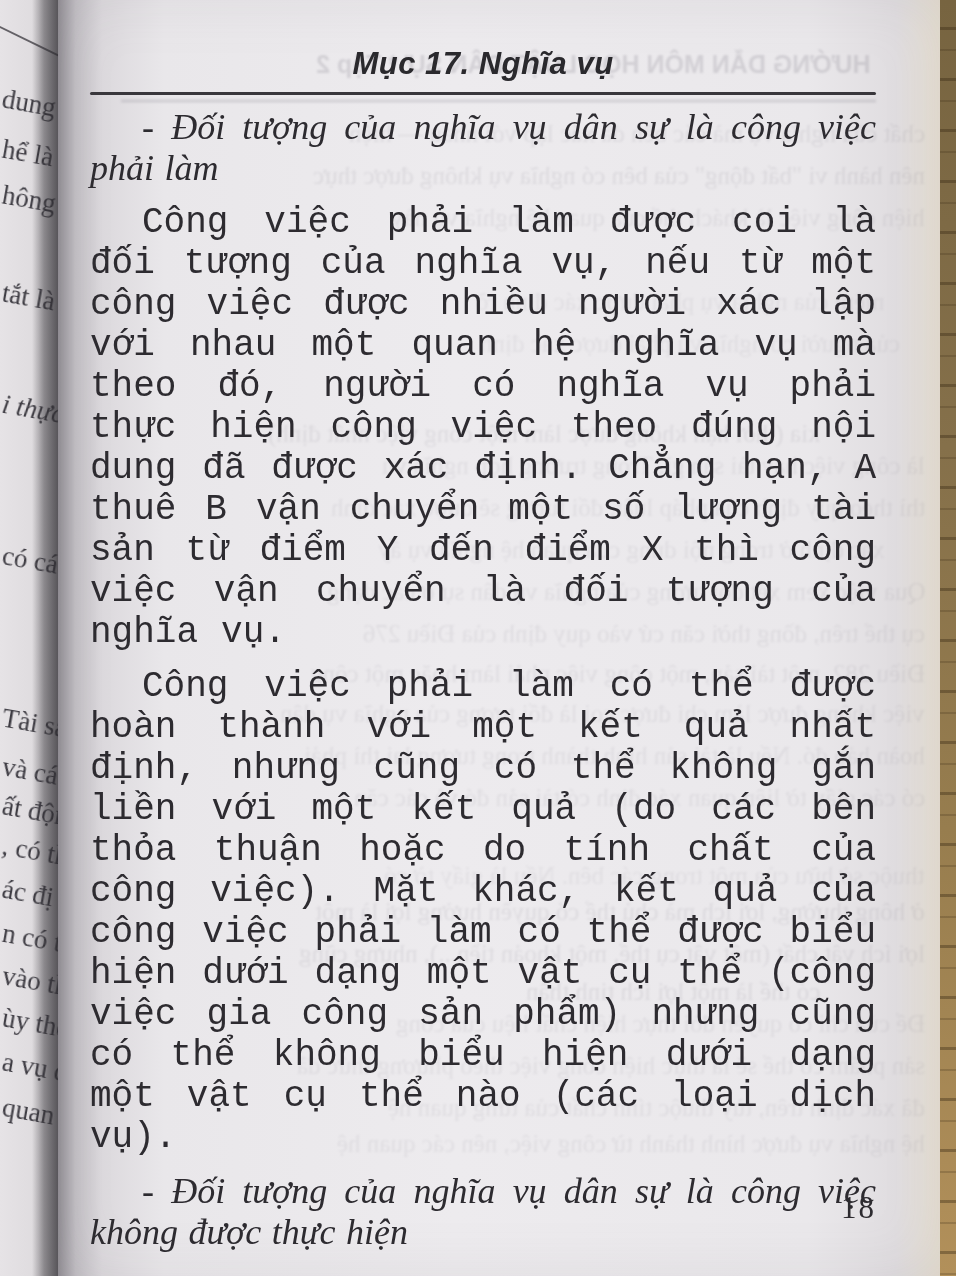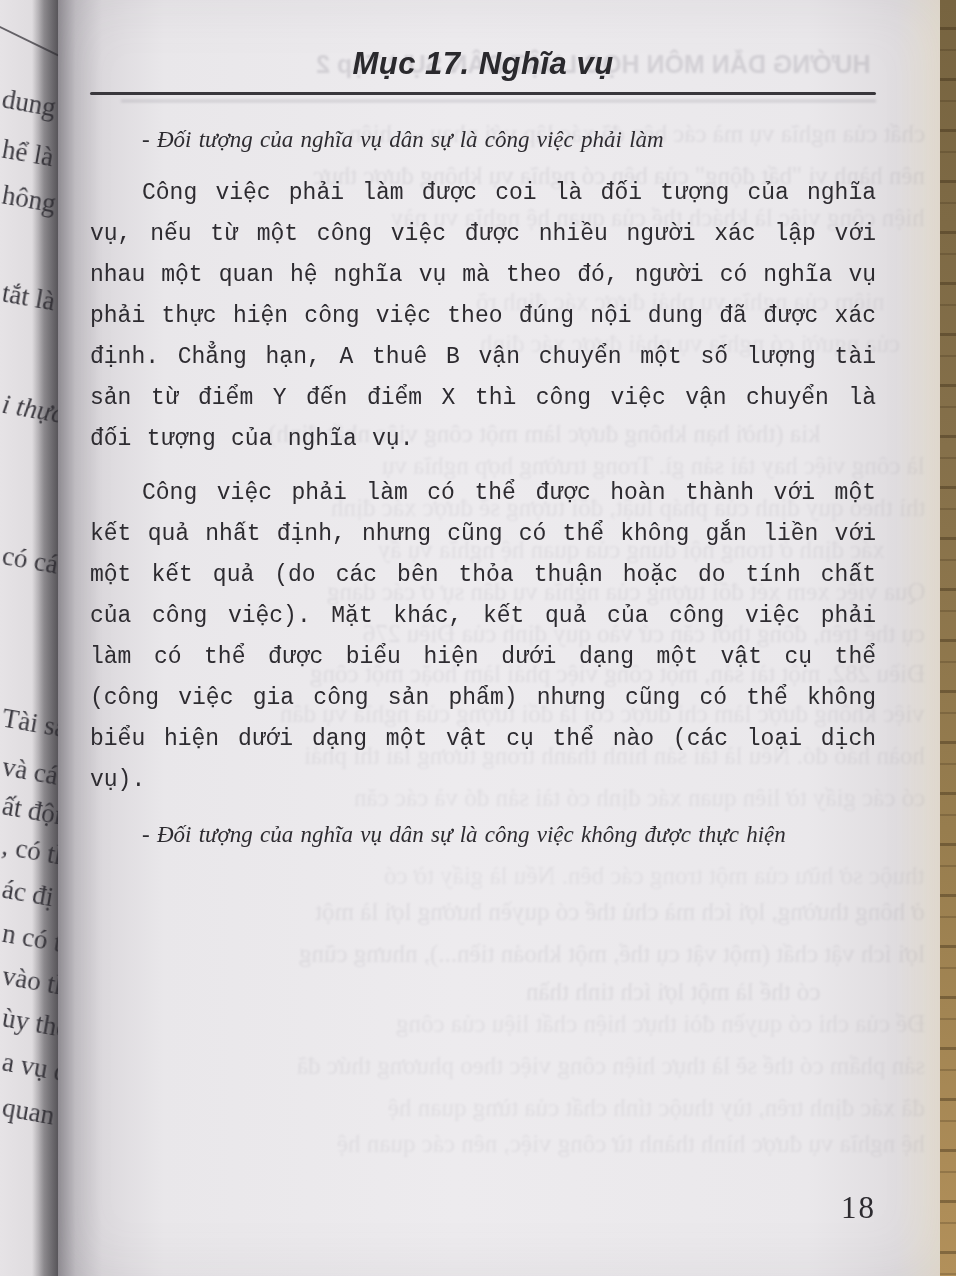--- a/index.html
+++ b/index.html
@@ -75,22 +75,22 @@
     letter-spacing:.5px;
   }
   .rule{
     position:relative;height:3px;background:#39373c;margin-top:8px;border-radius:2px;
   }
   .rule::after{
     content:"";position:absolute;left:4%;right:0;top:8px;height:2px;
     background:#6f6b78;opacity:.3;filter:blur(1.5px);
   }
   .body-text{
-    margin-top:24px;
-    font-size:23px;line-height:41px;
+    margin-top:12px;
+    font-size:36px;line-height:41px;
     text-align:justify;word-spacing:1.5px;
   }
   .body-text p{margin:13px 0 0;}
   .body-text p:first-child{margin-top:0;}
   .para{text-indent:52px;font-family:Liberation Mono, monospace;}
   .heading-italic{font-style:italic;text-indent:52px;}
   .page-number{
     position:absolute;top:1190px;right:64px;
     font-size:31px;color:#2d2b30;letter-spacing:2px;
   }

